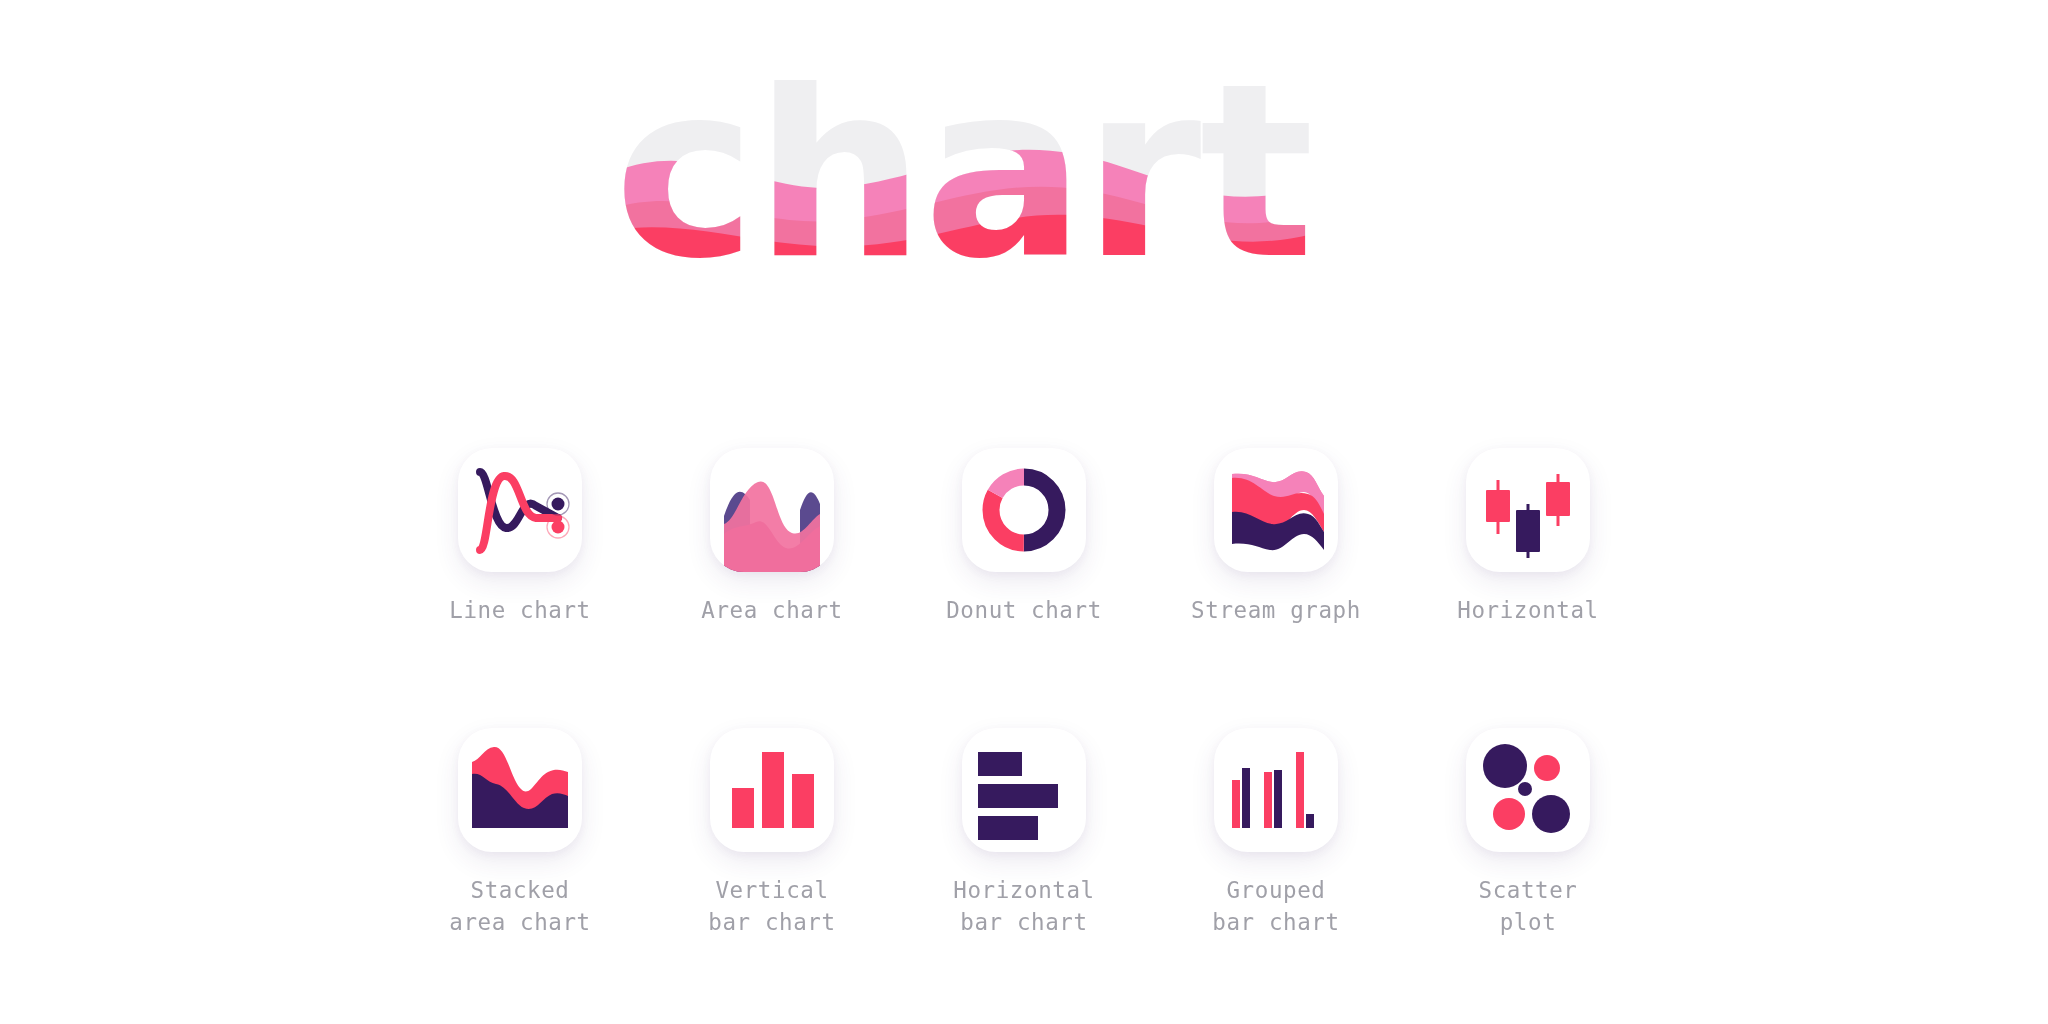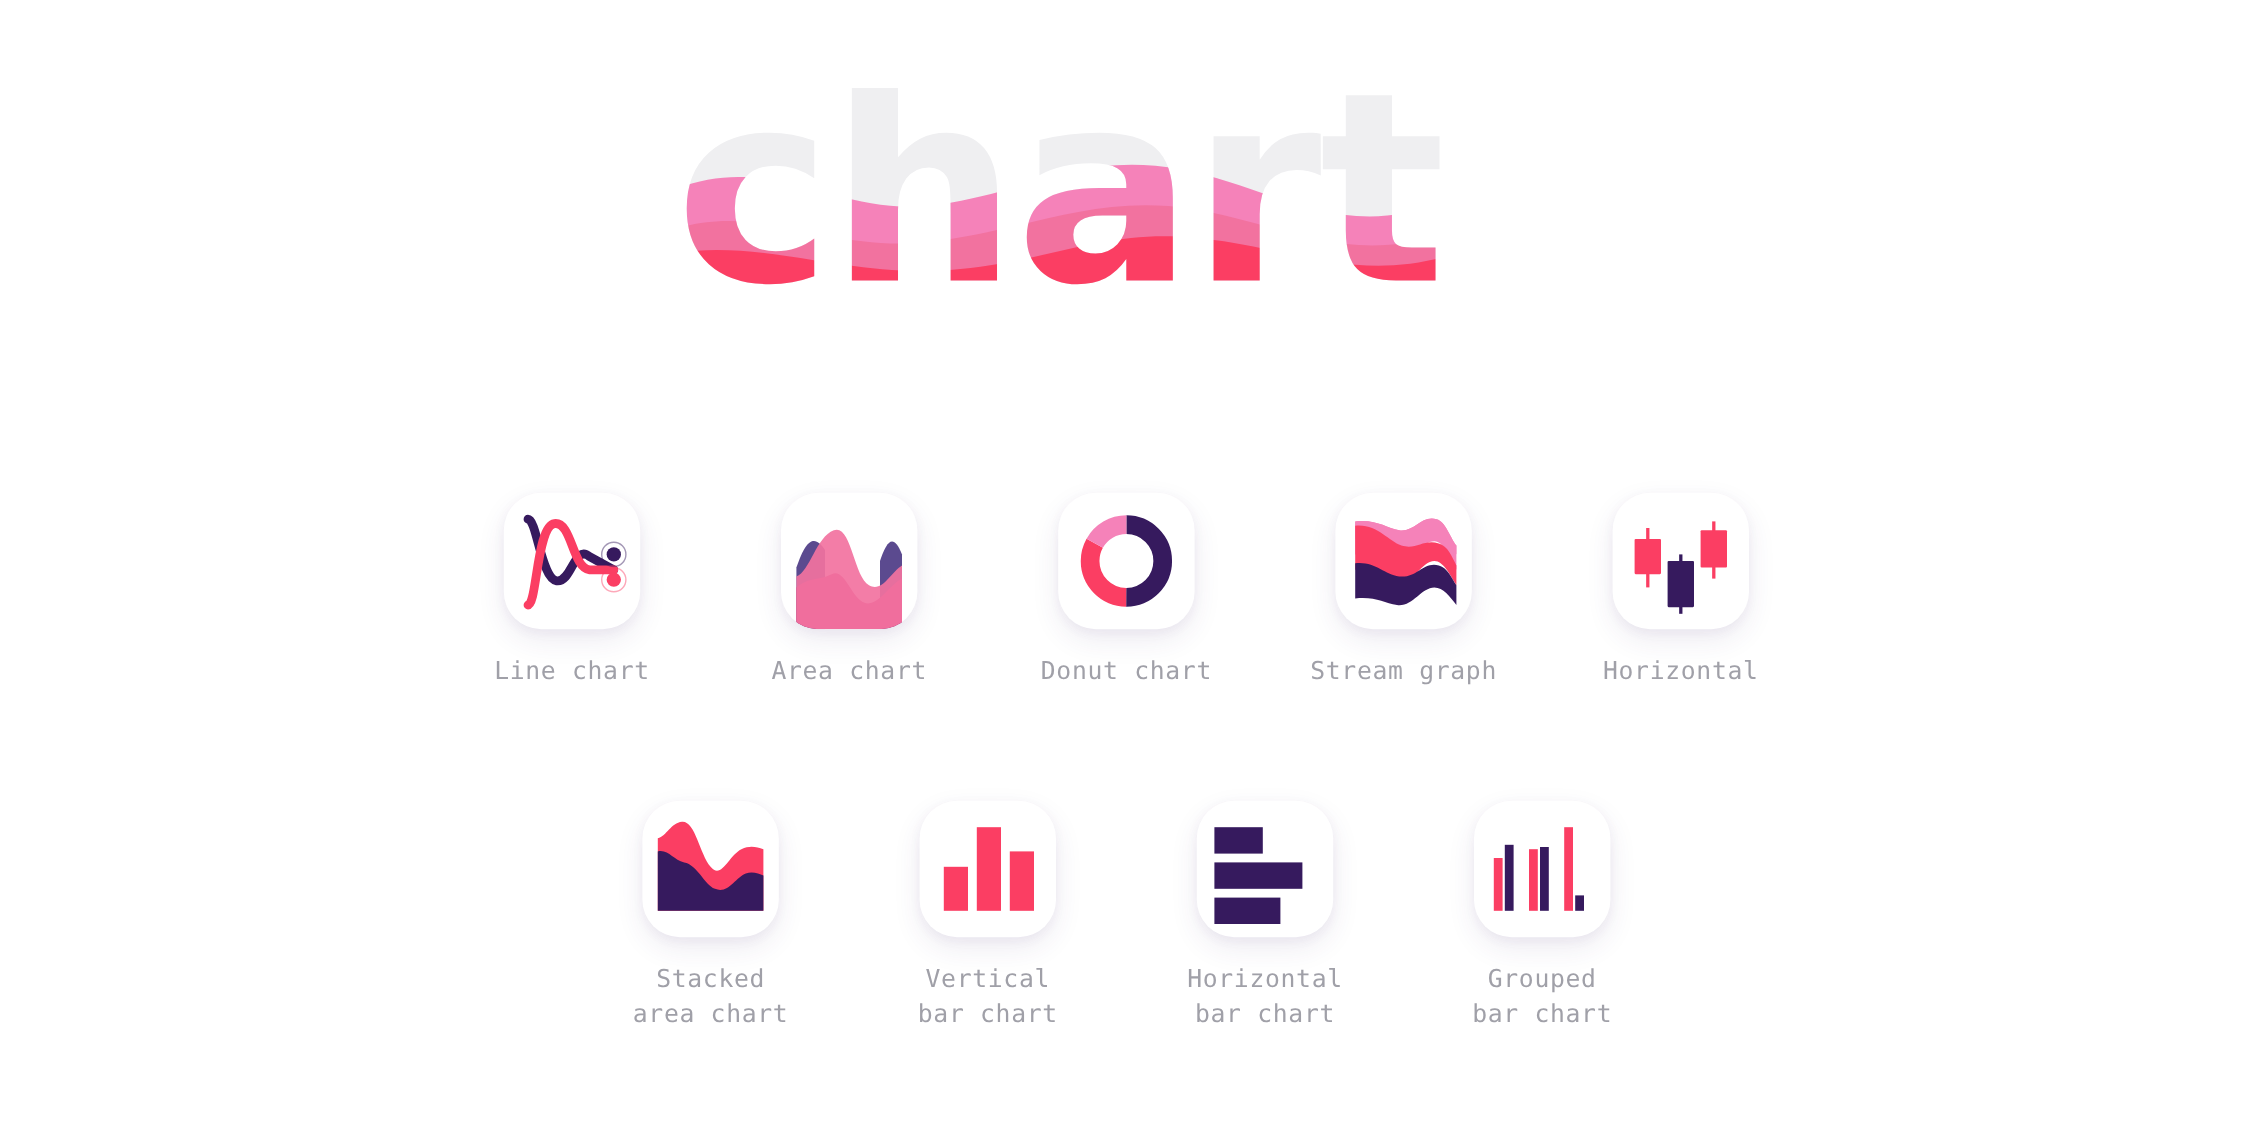--- a/index.html
+++ b/index.html
@@ -217,14 +217,27 @@
         <rect x="60" y="42" width="8" height="58" fill="#361a5e"></rect>
         <rect x="82" y="24" width="8" height="76" fill="#fb3e63"></rect>
         <rect x="92" y="86" width="8" height="14" fill="#361a5e"></rect>
       </svg>
     </div>
     <div class="caption">Grouped
 bar chart</div>
   </div>
 
 
+  <div class="cell">
+    <div class="card">
+      <svg width="124" height="124" viewBox="0 0 124 124">
+        <circle cx="39" cy="38" r="22" fill="#361a5e"></circle>
+        <circle cx="81" cy="40" r="13" fill="#fb3e63"></circle>
+        <circle cx="59" cy="61" r="7" fill="#361a5e"></circle>
+        <circle cx="43" cy="86" r="16" fill="#fb3e63"></circle>
+        <circle cx="85" cy="86" r="19" fill="#361a5e"></circle>
+      </svg>
+    </div>
+    <div class="caption">Scatter
+plot</div>
+  </div>
 
 </div>
 
 </body></html>

